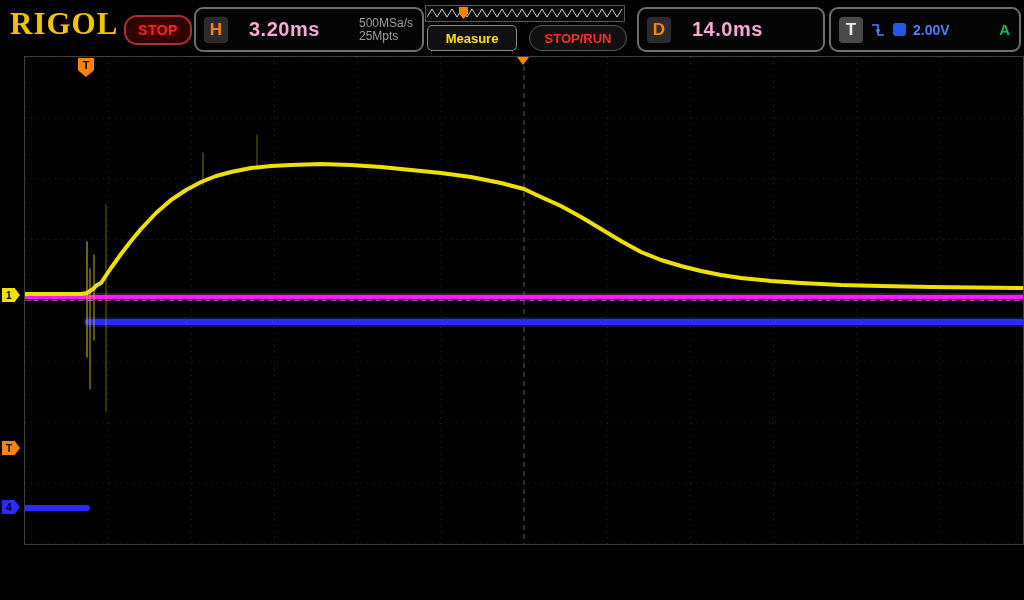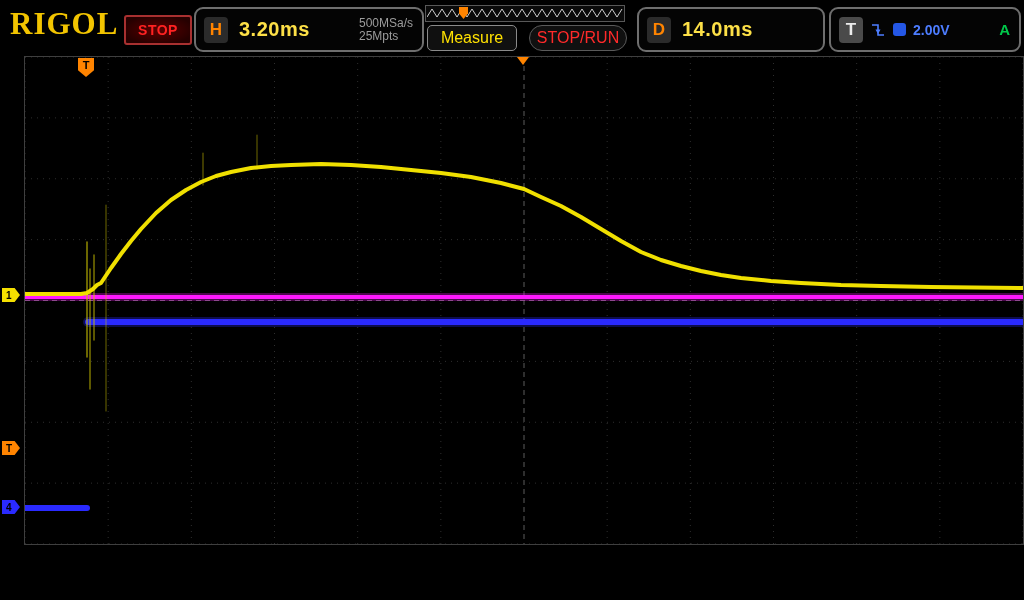--- a/index.html
+++ b/index.html
@@ -2,42 +2,42 @@
 <html><head>
 <meta charset="utf-8">
 <style>
   html,body{margin:0;padding:0;background:#000;width:1024px;height:600px;
     font-family:"Liberation Sans",sans-serif;position:relative;overflow:hidden;color:#fff;}
 
   
   .topbar{position:absolute;left:0;top:0;width:876px;height:55px;background:#000;}
   .logo{position:absolute;left:10px;top:6px;font-family:"Liberation Serif",serif;
     font-weight:bold;font-size:31px;color:#f2c400;letter-spacing:1px;}
-  .stop-pill{position:absolute;left:124px;top:15px;width:64px;height:26px;border-radius:3px;
+  .stop-pill{position:absolute;left:124px;top:15px;width:64px;height:26px;border-radius:13px;
     background:radial-gradient(ellipse at center,#5a0000 0%,#260000 80%);
     border:2px solid #a83030;color:#ff2222;font-weight:bold;font-size:14px;
     display:flex;align-items:center;justify-content:center;letter-spacing:.5px;}
   .panelbox{border:2px solid #6e6e6e;border-radius:9px;background:#040404;
     display:flex;align-items:center;}
   .hpanel{position:absolute;left:194px;top:7px;width:226px;height:41px;}
   .dpanel{position:absolute;left:637px;top:7px;width:184px;height:41px;}
   .tpanel{position:absolute;left:829px;top:7px;width:188px;height:41px;}
   .pbadge{width:24px;height:26px;margin-left:8px;border-radius:4px;background:#2b2b2b;
     display:flex;align-items:center;justify-content:center;font-weight:bold;font-size:17px;flex:none;}
   .badge-orange{color:#ff8400;}
   .badge-gray{color:#ececec;background:#4a4a4a;}
-  .pval{color:#fde047;font-size:20px;font-weight:bold;margin-left:11px;letter-spacing:.5px;}
+  .pval{color:#f9a8d4;font-size:20px;font-weight:bold;margin-left:21px;letter-spacing:.5px;}
   .rates{margin-left:auto;margin-right:9px;color:#9c9c9c;font-size:12px;line-height:13px;text-align:left;}
   .tbar{position:absolute;left:425px;top:5px;width:200px;height:17px;background:#0a0a0a;
     border:1px solid #585858;box-sizing:border-box;}
   .tbar svg{position:absolute;left:1px;top:0;}
   .tbar-marker{position:absolute;left:33px;top:1px;width:9px;height:12px;background:#ff8400;
     clip-path:polygon(0 0,100% 0,100% 55%,50% 100%,0 55%);}
   .btn{position:absolute;border:1px solid #8a8a8a;border-radius:5px;background:#101010;
-    font-weight:normal;font-size:16px;display:flex;align-items:center;justify-content:center;cursor:pointer;}
+    font-weight:bold;font-size:13px;display:flex;align-items:center;justify-content:center;cursor:pointer;}
   .measure{left:427px;top:25px;width:88px;height:24px;color:#ffe100;}
   .stoprun{left:529px;top:25px;width:96px;height:24px;color:#ff2a2a;border-color:#5a5a5a;border-radius:13px;}
   .trig-level{color:#4d7dff;font-weight:bold;font-size:14px;margin-left:7px;text-align:right;}
   .trig-mode{color:#00c84a;font-weight:bold;font-size:15px;margin-left:auto;margin-right:9px;}
   .src-square{width:13px;height:13px;background:#2457e6;border-radius:3px;margin-left:7px;flex:none;}
   .slope-icon{margin-left:7px;flex:none;}
 
   
   .plot{position:absolute;left:24px;top:56px;width:998px;height:487px;background:#000;
     border:1px solid #3f3f3f;}

